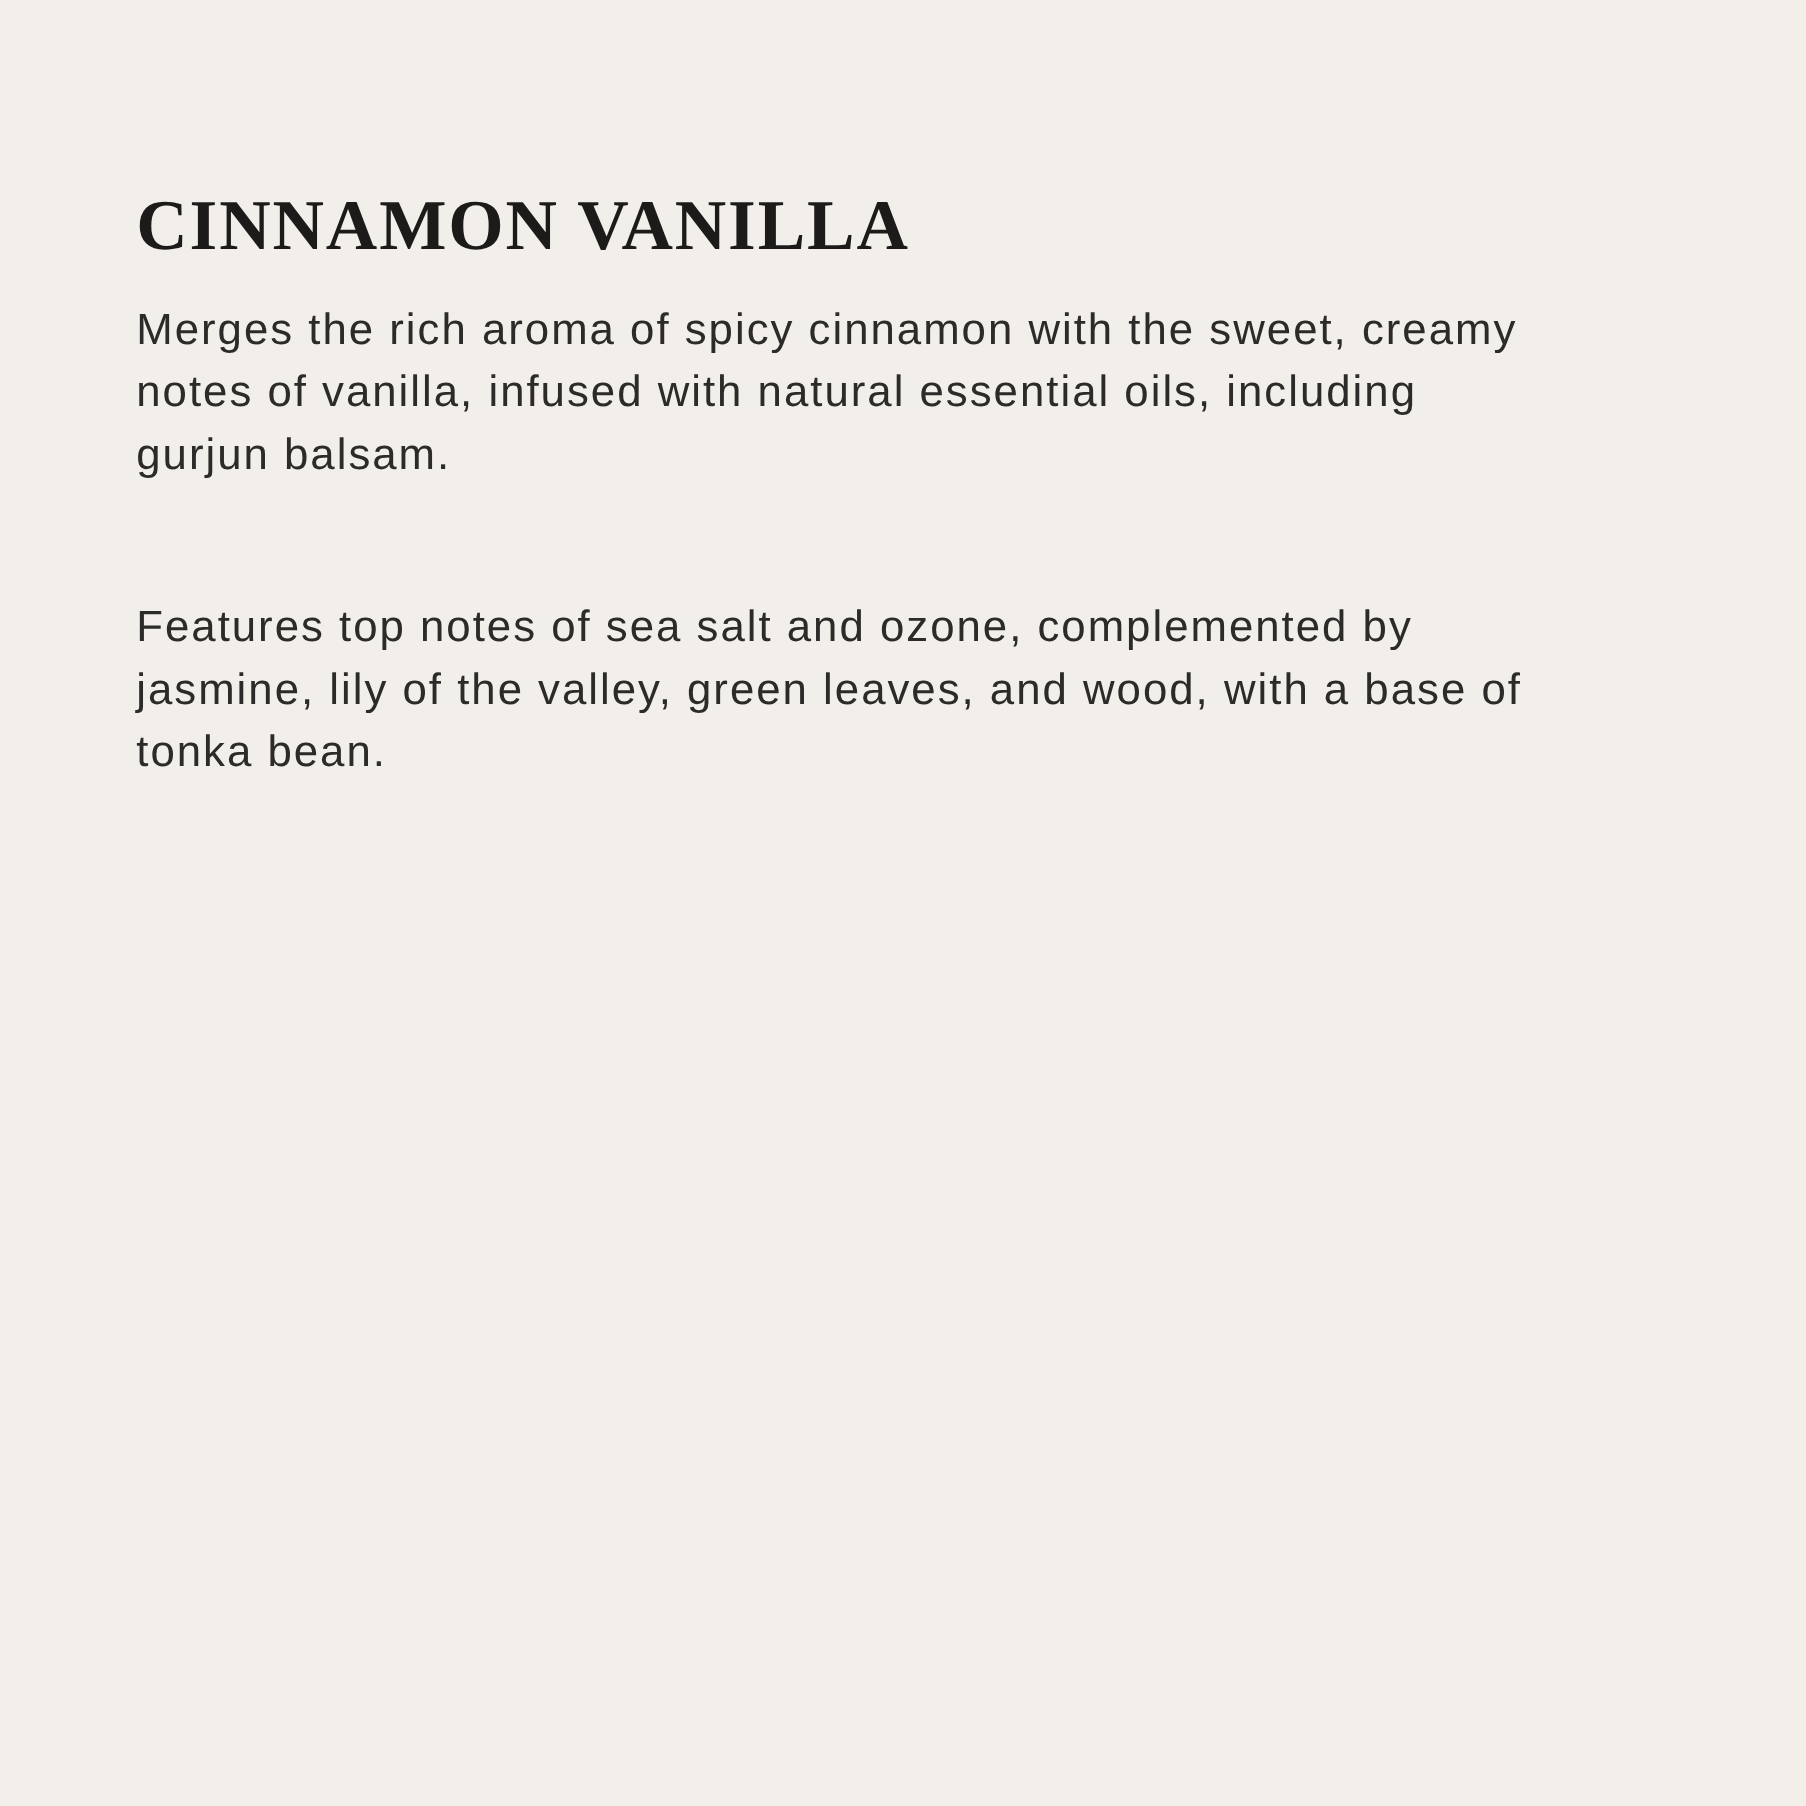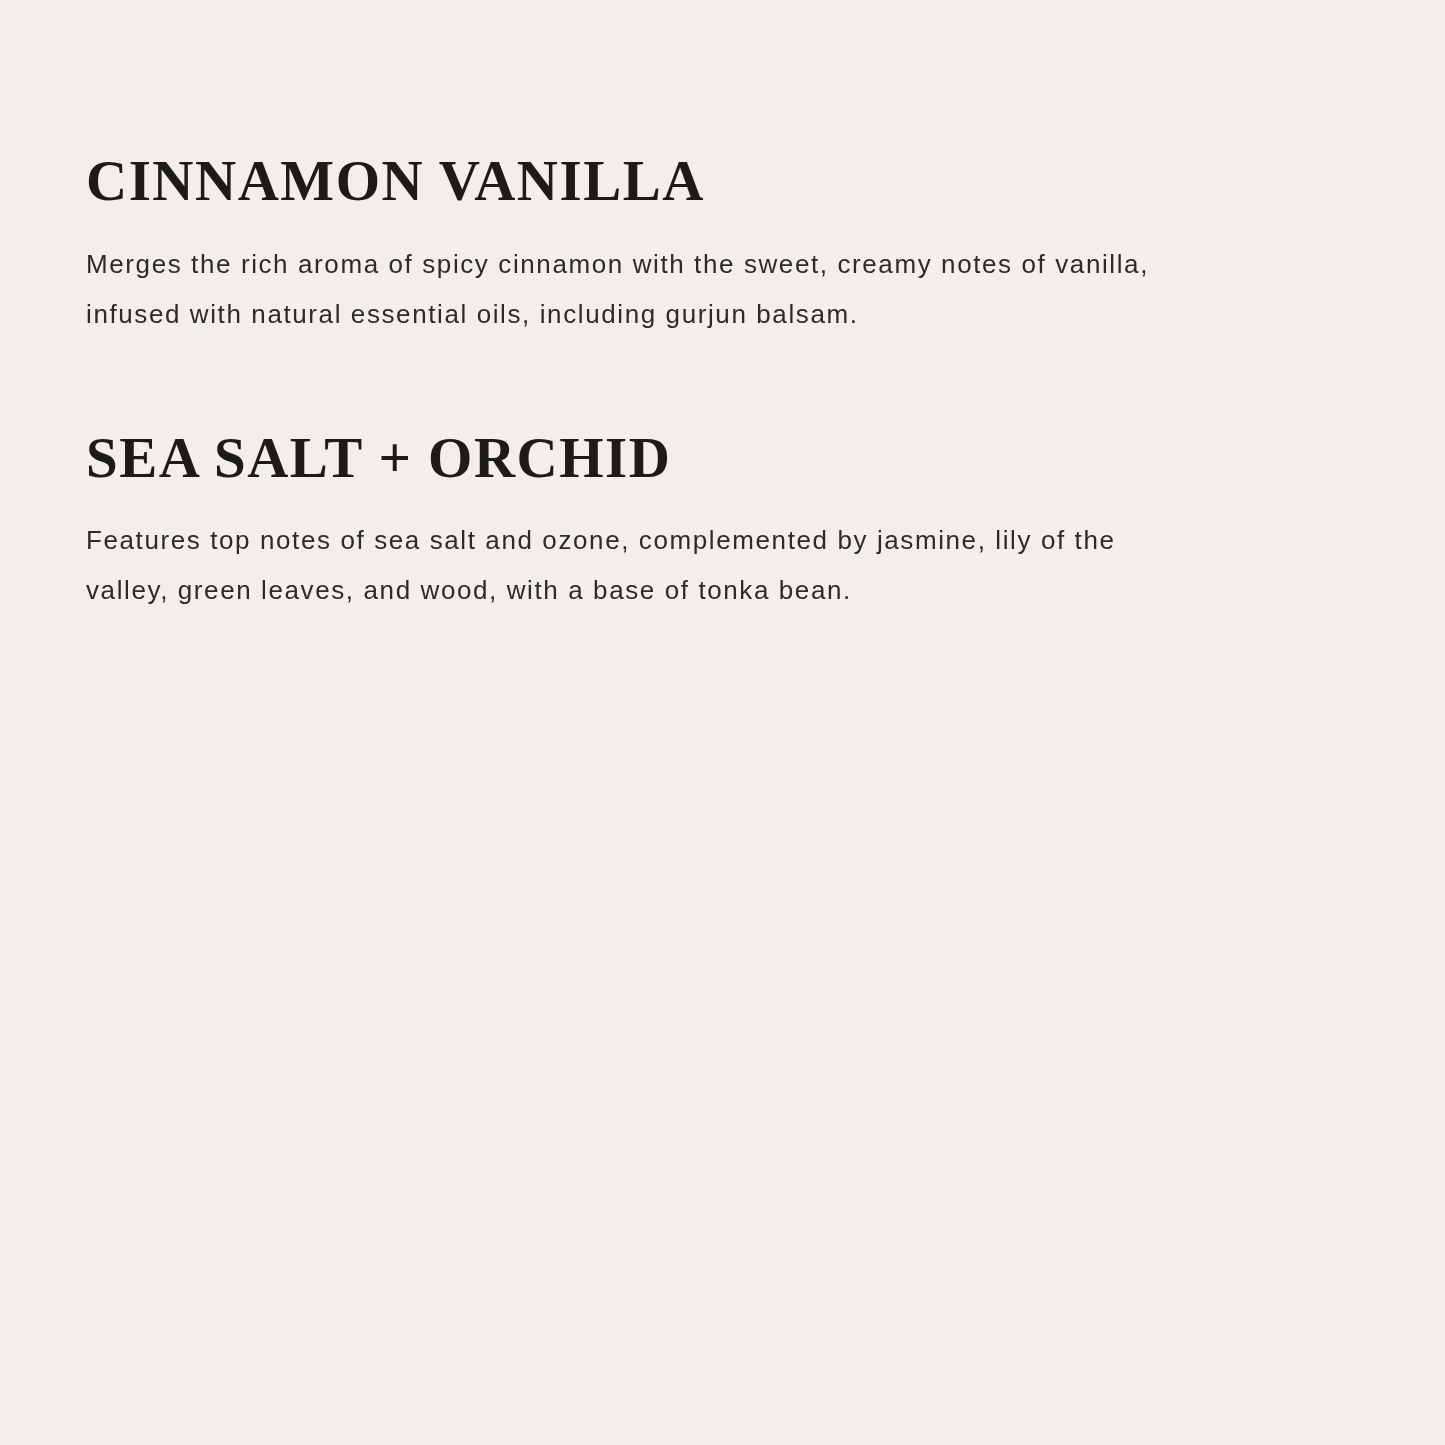--- a/index.html
+++ b/index.html
@@ -10,40 +10,40 @@
     width: 1445px;
     height: 1445px;
     background: #F2EFEA;
     font-family: "Liberation Sans", sans-serif;
     overflow: hidden;
   }
   .card {
     box-sizing: border-box;
     width: 1445px;
     height: 1445px;
-    padding: 150px 145px 0 86px;
+    padding: 150px 145px 0 109px;
   }
   .section {
     margin-bottom: 88px;
   }
   .section-title {
     font-family: "Liberation Serif", "DejaVu Serif", serif;
     font-weight: 700;
     font-size: 57px;
     line-height: 1.1;
     letter-spacing: 1.5px;
     color: #1C1B19;
     margin: 0 0 26px 0;
     text-transform: uppercase;
     font-stretch: condensed;
   }
   .section-desc {
     font-family: "Liberation Sans", "DejaVu Sans", sans-serif;
     font-weight: 300;
-    font-size: 26px;
+    font-size: 35px;
     line-height: 50px;
     letter-spacing: 1.6px;
     color: #2C2B29;
     margin: 0;
     max-width: 1120px;
   }
 </style>
 </head>
 <body>
 
@@ -51,20 +51,19 @@
 
   <div class="section">
     <h2 class="section-title">CINNAMON VANILLA</h2>
     <p class="section-desc">Merges the rich aroma of spicy cinnamon with the sweet, creamy notes of vanilla, infused with natural essential oils, including gurjun balsam.</p>
   </div>
 
   <div class="section">
   </div>
 
   <div class="section">
-    <h2 class="section-title">SEA SALT + ORCHID</h2>
     <p class="section-desc">Features top notes of sea salt and ozone, complemented by jasmine, lily of the valley, green leaves, and wood, with a base of tonka bean.</p>
   </div>
 
   <div class="section">
   </div>
 
 </div>
 
 </body></html>

